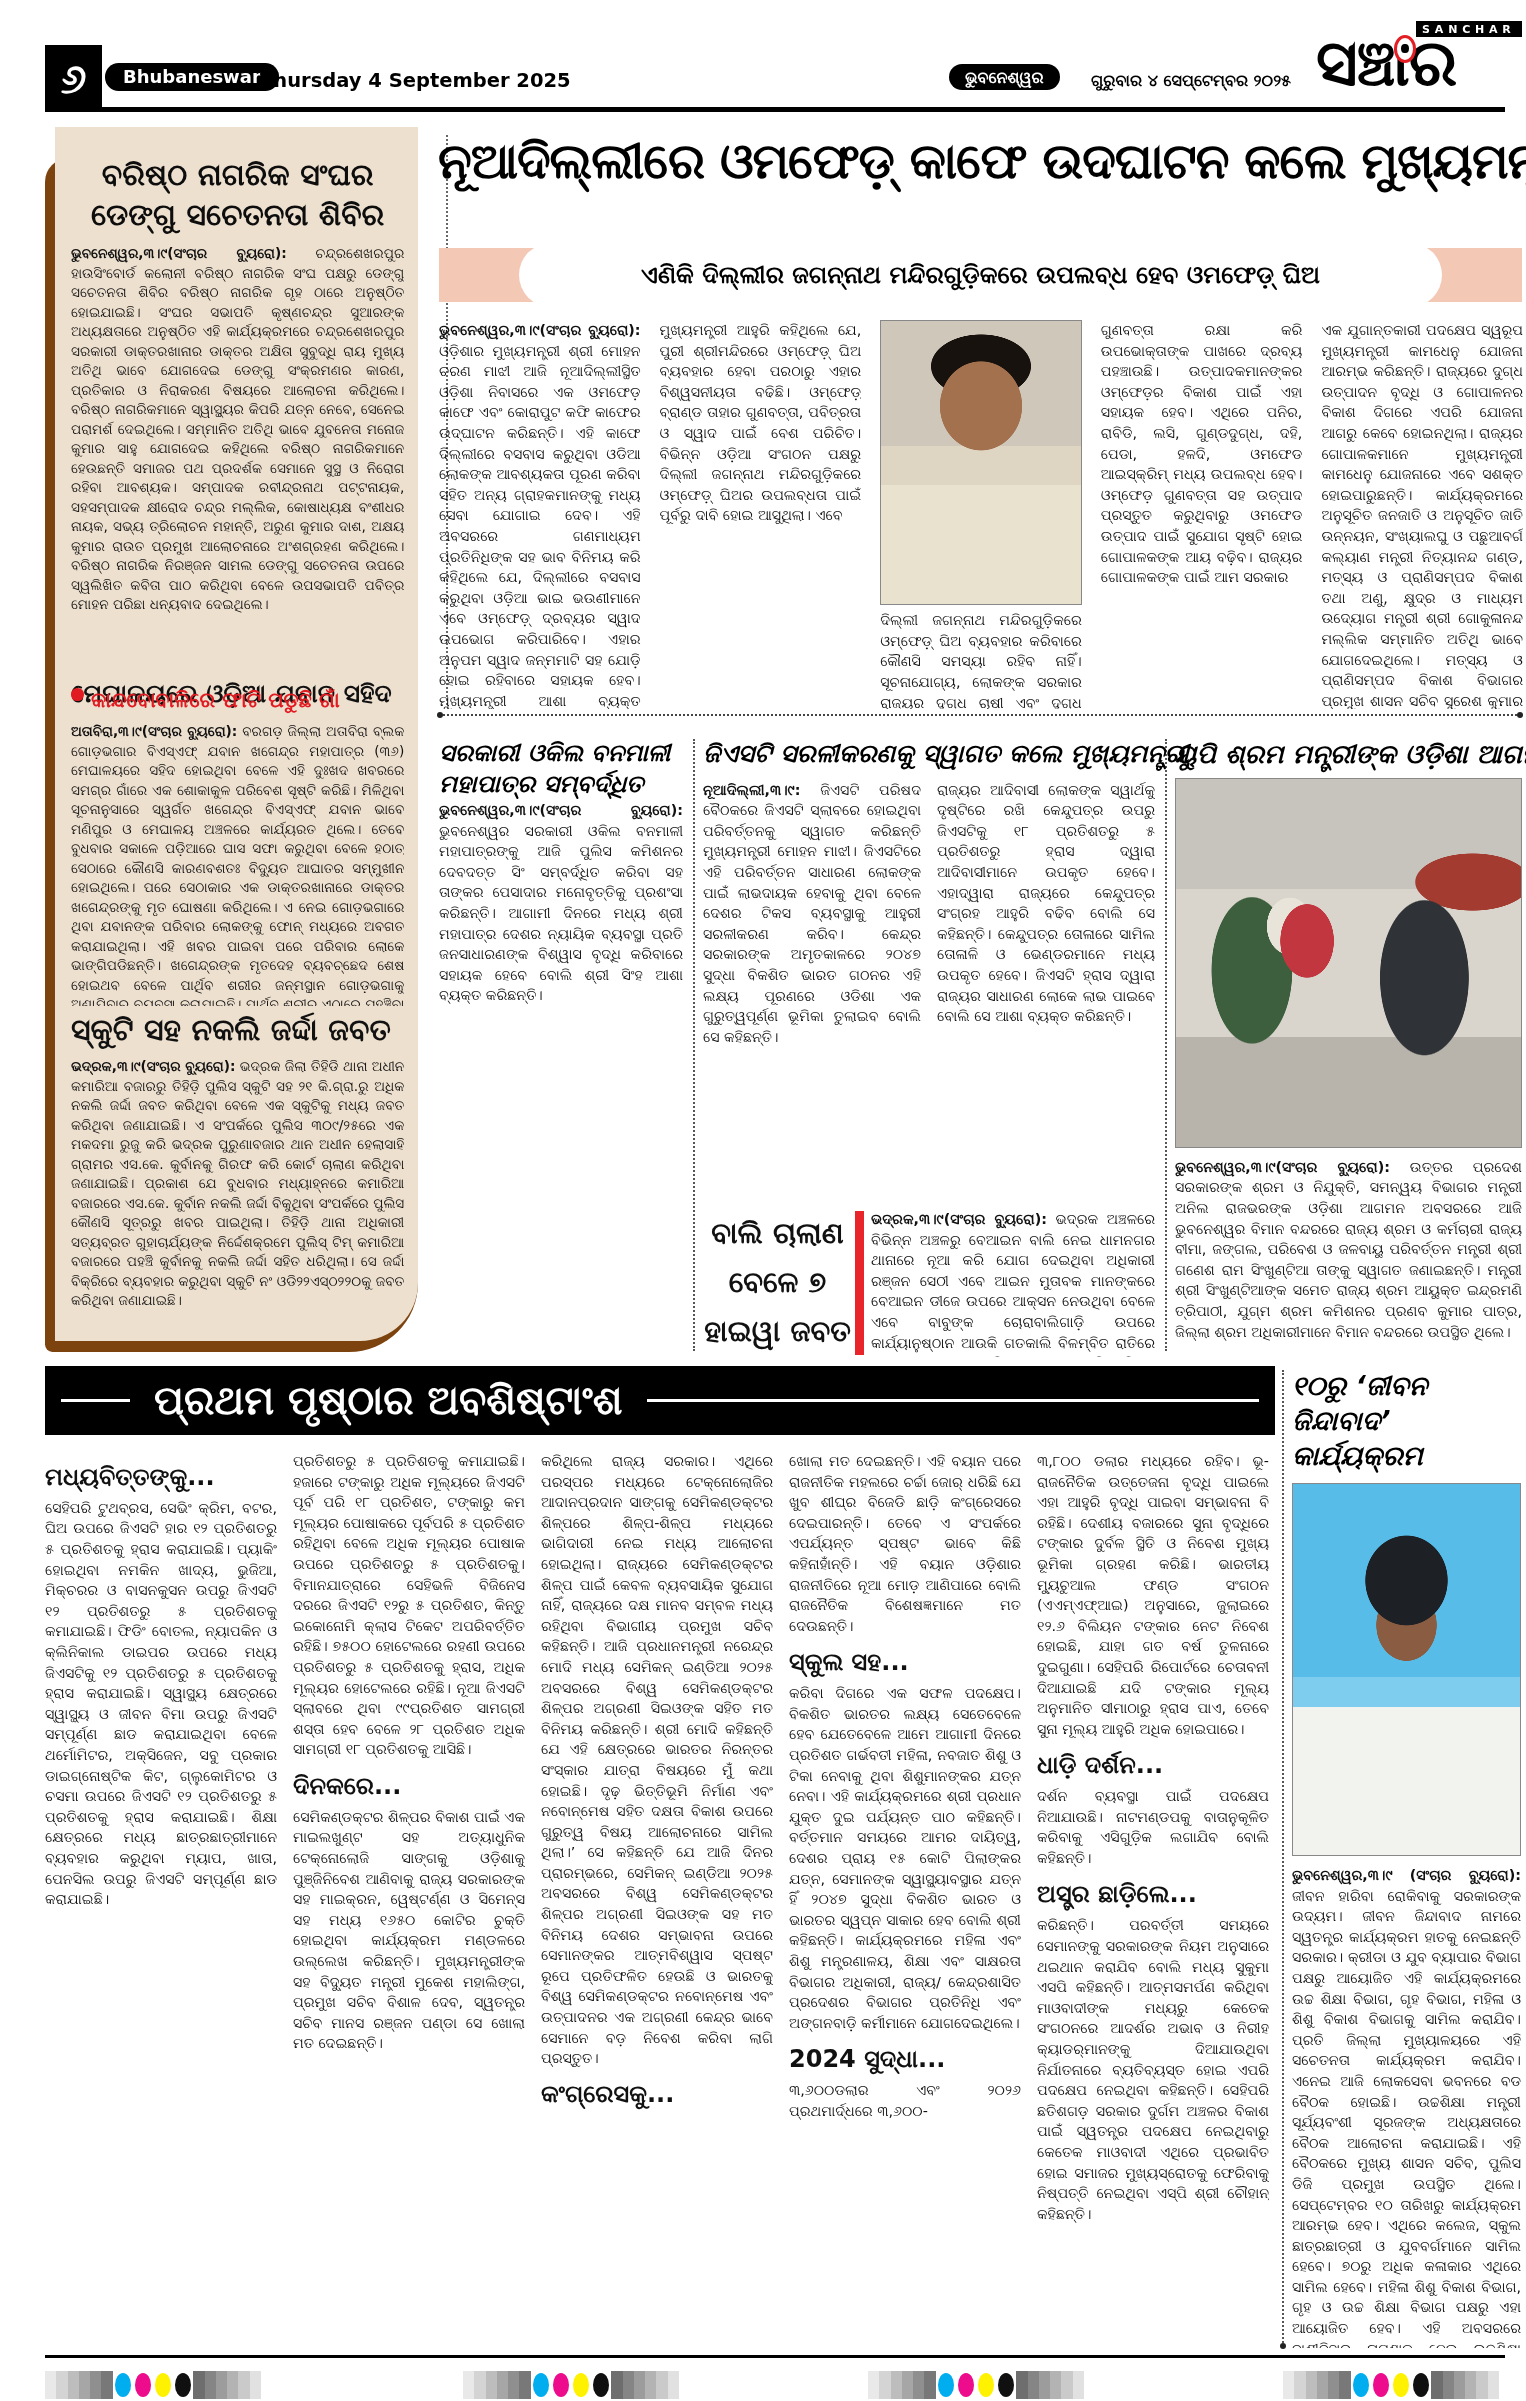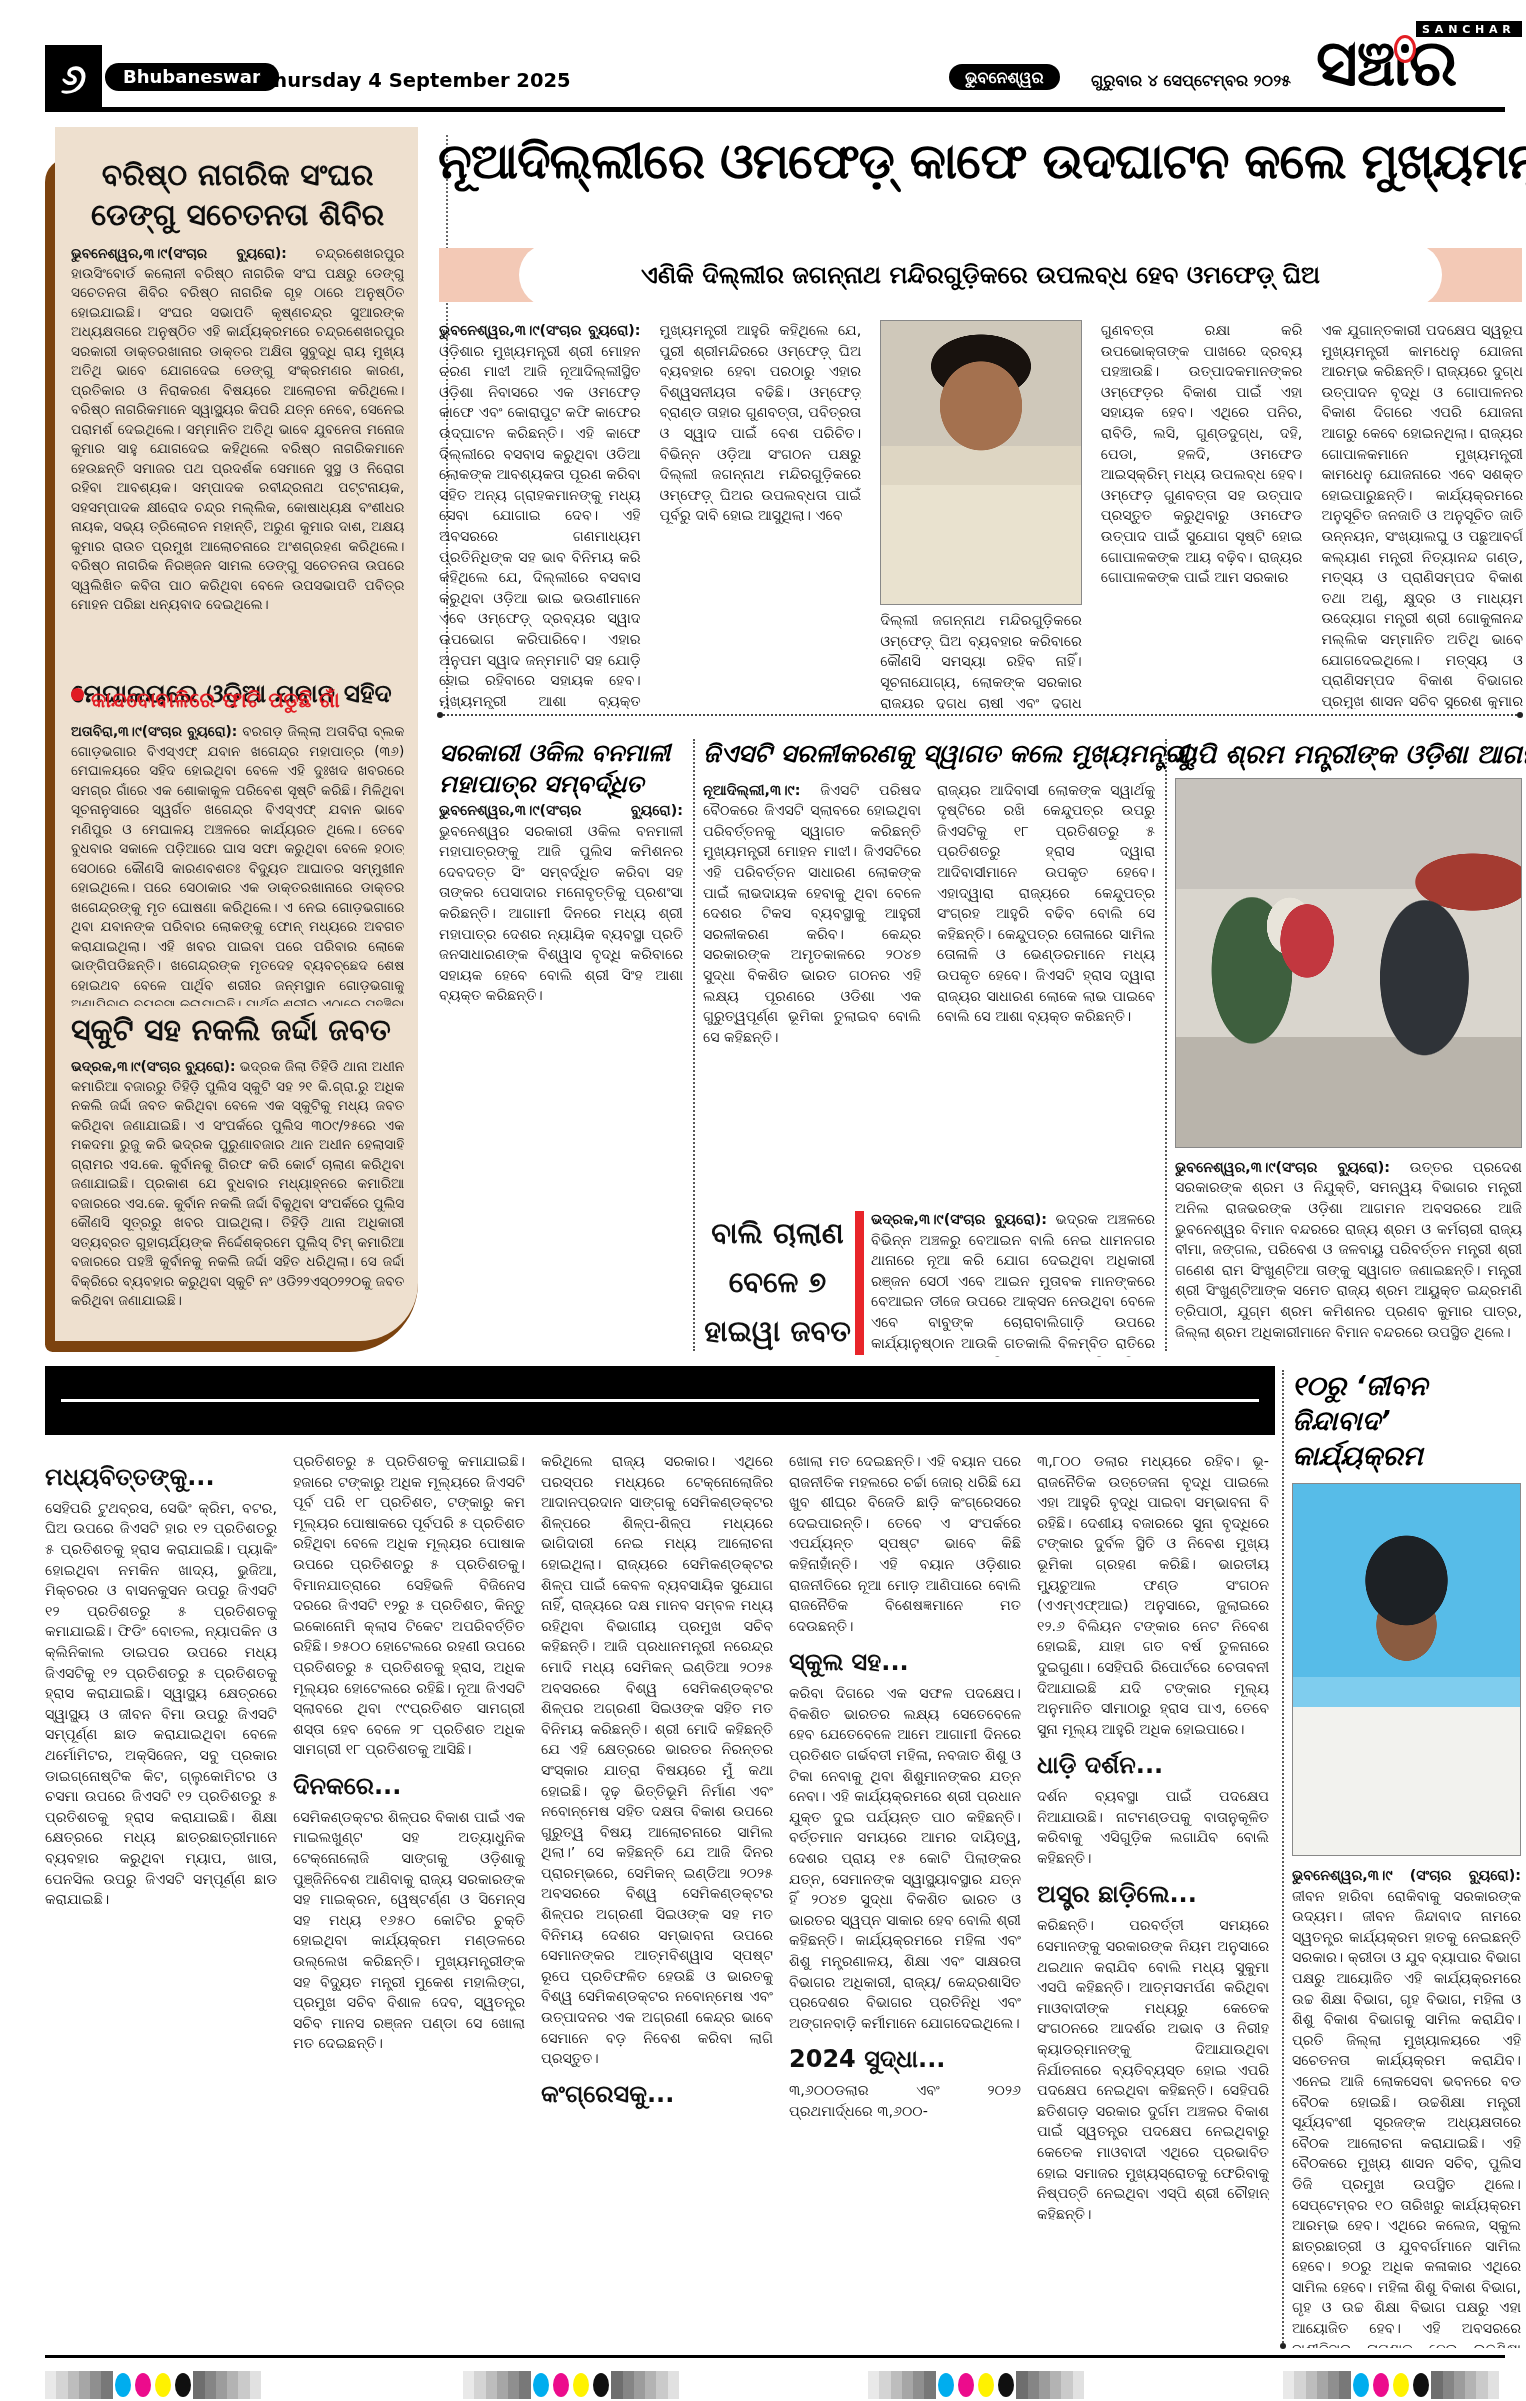--- a/index.html
+++ b/index.html
@@ -255,20 +255,21 @@
     <div class="mid-head">ୟୁପି ଶ୍ରମ ମନ୍ତ୍ରୀଙ୍କ ଓଡ଼ିଶା ଆଗମନ</div>
     <div id="airport-photo" class="photo"></div>
     <div class="mid-body">
       <b>ଭୁବନେଶ୍ୱର,୩।୯(ସଂଚାର ବ୍ୟୁରୋ):</b>
       <span>ଉତ୍ତର ପ୍ରଦେଶ ସରକାରଙ୍କ ଶ୍ରମ ଓ ନିଯୁକ୍ତି, ସମନ୍ୱୟ ବିଭାଗର ମନ୍ତ୍ରୀ ଅନିଲ ରାଜଭରଙ୍କ ଓଡ଼ିଶା ଆଗମନ ଅବସରରେ ଆଜି ଭୁବନେଶ୍ୱର ବିମାନ ବନ୍ଦରରେ ରାଜ୍ୟ ଶ୍ରମ ଓ କର୍ମଚାରୀ ରାଜ୍ୟ ବୀମା, ଜଙ୍ଗଲ, ପରିବେଶ ଓ ଜଳବାୟୁ ପରିବର୍ତ୍ତନ ମନ୍ତ୍ରୀ ଶ୍ରୀ ଗଣେଶ ରାମ ସିଂଖୁଣ୍ଟିଆ ତାଙ୍କୁ ସ୍ୱାଗତ ଜଣାଇଛନ୍ତି। ମନ୍ତ୍ରୀ ଶ୍ରୀ ସିଂଖୁଣ୍ଟିଆଙ୍କ ସମେତ ରାଜ୍ୟ ଶ୍ରମ ଆୟୁକ୍ତ ଇନ୍ଦ୍ରମଣି ତ୍ରିପାଠୀ, ଯୁଗ୍ମ ଶ୍ରମ କମିଶନର ପ୍ରଣବ କୁମାର ପାତ୍ର, ଜିଲ୍ଲା ଶ୍ରମ ଅଧିକାରୀମାନେ ବିମାନ ବନ୍ଦରରେ ଉପସ୍ଥିତ ଥିଲେ।</span>
     </div>
   </div>
 
   <div id="banner">
     <div class="wline l1"></div>
+    <div class="btxt">ପ୍ରଥମ ପୃଷ୍ଠାର ଅବଶିଷ୍ଟାଂଶ</div>
     <div class="wline l2"></div>
   </div>
 
   <div class="bcol" id="bcol1">
     <div class="chead">ମଧ୍ୟବିତ୍ତଙ୍କୁ...</div>
     <p>ସେହିପରି ଟୁଥବ୍ରସ, ସେଭିଂ କ୍ରିମ, ବଟର, ଘିଅ ଉପରେ ଜିଏସଟି ହାର ୧୨ ପ୍ରତିଶତରୁ ୫ ପ୍ରତିଶତକୁ ହ୍ରାସ କରାଯାଇଛି। ପ୍ୟାକିଂ ହୋଇଥିବା ନମକିନ ଖାଦ୍ୟ, ଭୁଜିଆ, ମିକ୍ଚରର ଓ ବାସନକୁସନ ଉପରୁ ଜିଏସଟି ୧୨ ପ୍ରତିଶତରୁ ୫ ପ୍ରତିଶତକୁ କମାଯାଇଛି। ଫିଡିଂ ବୋତଲ, ନ୍ୟାପକିନ ଓ କ୍ଲିନିକାଲ ଡାଇପର ଉପରେ ମଧ୍ୟ ଜିଏସଟିକୁ ୧୨ ପ୍ରତିଶତରୁ ୫ ପ୍ରତିଶତକୁ ହ୍ରାସ କରାଯାଇଛି। ସ୍ୱାସ୍ଥ୍ୟ କ୍ଷେତ୍ରରେ ସ୍ୱାସ୍ଥ୍ୟ ଓ ଜୀବନ ବିମା ଉପରୁ ଜିଏସଟି ସମ୍ପୂର୍ଣ୍ଣ ଛାଡ କରାଯାଇଥିବା ବେଳେ ଥର୍ମୋମିଟର, ଅକ୍ସିଜେନ, ସବୁ ପ୍ରକାର ଡାଇଗ୍ନୋଷ୍ଟିକ କିଟ, ଗ୍ଲୁକୋମିଟର ଓ ଚସମା ଉପରେ ଜିଏସଟି ୧୨ ପ୍ରତିଶତରୁ ୫ ପ୍ରତିଶତକୁ ହ୍ରାସ କରାଯାଇଛି। ଶିକ୍ଷା କ୍ଷେତ୍ରରେ ମଧ୍ୟ ଛାତ୍ରଛାତ୍ରୀମାନେ ବ୍ୟବହାର କରୁଥିବା ମ୍ୟାପ, ଖାତା, ପେନସିଲ ଉପରୁ ଜିଏସଟି ସମ୍ପୂର୍ଣ୍ଣ ଛାଡ କରାଯାଇଛି।</p>
   </div>
   <div class="bcol" id="bcol2">
     <p>ପ୍ରତିଶତରୁ ୫ ପ୍ରତିଶତକୁ କମାଯାଇଛି। ହଜାରେ ଟଙ୍କାରୁ ଅଧିକ ମୂଲ୍ୟରେ ଜିଏସଟି ପୂର୍ବ ପରି ୧୮ ପ୍ରତିଶତ, ଟଙ୍କାରୁ କମ ମୂଲ୍ୟର ପୋଷାକରେ ପୂର୍ବପରି ୫ ପ୍ରତିଶତ ରହିଥିବା ବେଳେ ଅଧିକ ମୂଲ୍ୟର ପୋଷାକ ଉପରେ ପ୍ରତିଶତରୁ ୫ ପ୍ରତିଶତକୁ। ବିମାନଯାତ୍ରାରେ ସେହିଭଳି ବିଜିନେସ ଦରରେ ଜିଏସଟି ୧୨ରୁ ୫ ପ୍ରତିଶତ, କିନ୍ତୁ ଇକୋନୋମି କ୍ଲାସ ଟିକେଟ ଅପରିବର୍ତ୍ତିତ ରହିଛି। ୭୫୦୦ ହୋଟେଲରେ ରହଣୀ ଉପରେ ପ୍ରତିଶତରୁ ୫ ପ୍ରତିଶତକୁ ହ୍ରାସ, ଅଧିକ ମୂଲ୍ୟର ହୋଟେଲରେ ରହିଛି। ନୂଆ ଜିଏସଟି ସ୍ଲାବରେ ଥିବା ୯୯ପ୍ରତିଶତ ସାମଗ୍ରୀ ଶସ୍ତା ହେବ ବେଳେ ୨୮ ପ୍ରତିଶତ ଅଧିକ ସାମଗ୍ରୀ ୧୮ ପ୍ରତିଶତକୁ ଆସିଛି।</p>
     <div class="chead">ଦିନକରେ...</div>

